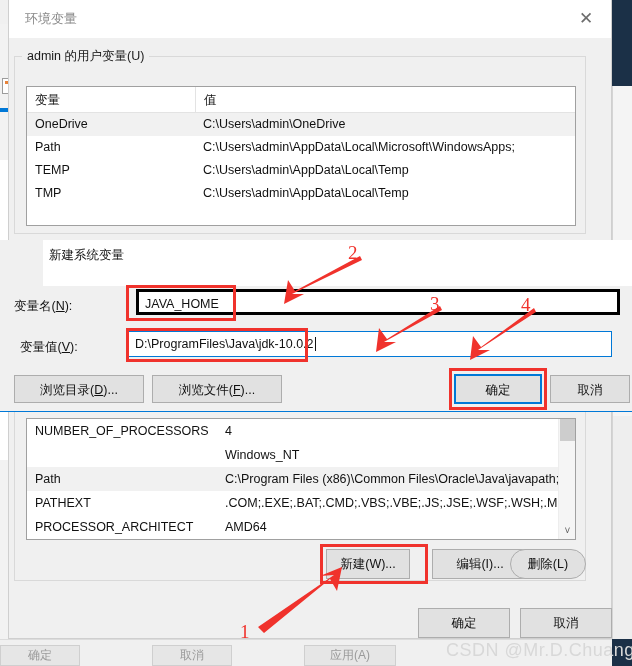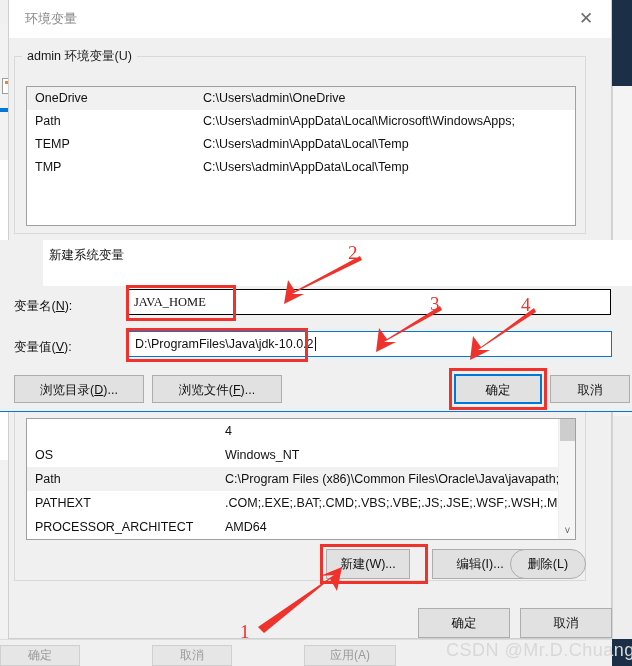--- a/index.html
+++ b/index.html
@@ -181,33 +181,32 @@
     margin-left: 43px;
   }
   #new-dialog-title {
     position: absolute; left: 6px; top: 7px;
     font-size: 12.5px; color: #111;
   }
   .nd-label {
     position: absolute; font-size: 12.5px; color: #111;
   }
   #lbl-name  { left: 14px; top: 298px; }
-  #lbl-value { left: 14px; top: 339px; }
+  #lbl-value { left: 20px; top: 339px; }
   .ak { text-decoration: underline; }
 
   .nd-input {
     position: absolute; height: 26px;
     background: #ffffff;
     font-size: 12.5px; color: #111; line-height: 24px;
     padding-left: 6px; white-space: nowrap; overflow: hidden;
   }
   #inp-name {
-    left: 127px; top: 289px; width: 484px;
-    border: 1px solid #000000;
-    font-family: Liberation Serif, serif;
+    left: 136px; top: 289px; width: 484px;
+    border: 3px solid #000000;
   }
   #inp-value {
     left: 128px; top: 331px; width: 484px;
     border: 1px solid #0078d7;
   }
   .caret {
     display: inline-block; width: 1px; height: 14px;
     background: #111; vertical-align: -3px; margin-left: 1px;
   }
 
@@ -277,23 +276,27 @@
 <div class="bg-btn" style="left:304px;width:92px;">应用(A)</div>
 
 <div id="env-window">
   <div id="env-titlebar">
     <div id="env-title">环境变量</div>
     <div id="env-close">✕</div>
   </div>
 </div>
 
 <div id="user-group"></div>
-<div id="user-group-legend">admin 环境变量(U)</div>
+<div id="user-group-legend">admin 的用户变量(U)</div>
 
 <div id="user-table">
+  <div class="tbl-header">
+    <div class="th col1" style="left:0;width:168px">变量</div>
+    <div class="th col2" style="left:168px;width:364px">值</div>
+  </div>
   <div class="tbl-row selected">
     <div class="cell" style="left:0;width:168px">OneDrive</div>
     <div class="cell" style="left:168px;width:380px">C:\Users\admin\OneDrive</div>
   </div>
   <div class="tbl-row">
     <div class="cell" style="left:0;width:168px">Path</div>
     <div class="cell" style="left:168px;width:380px">C:\Users\admin\AppData\Local\Microsoft\WindowsApps;</div>
   </div>
   <div class="tbl-row">
     <div class="cell" style="left:0;width:168px">TEMP</div>
@@ -301,24 +304,24 @@
   </div>
   <div class="tbl-row">
     <div class="cell" style="left:0;width:168px">TMP</div>
     <div class="cell" style="left:168px;width:380px">C:\Users\admin\AppData\Local\Temp</div>
   </div>
 </div>
 
 <div id="sys-group-box"></div>
 <div id="sys-table">
   <div class="tbl-row" style="height:24px">
+    <div class="cell" style="left:0;width:190px;height:24px;line-height:24px">NUMBER_OF_PROCESSORS</div>
     <div class="cell" style="left:190px;width:345px;height:24px;line-height:24px">4</div>
   </div>
   <div class="tbl-row" style="height:24px">
-    <div class="cell" style="left:0;width:190px;height:24px;line-height:24px">OS</div>
     <div class="cell" style="left:190px;width:345px;height:24px;line-height:24px">Windows_NT</div>
   </div>
   <div class="tbl-row selected" style="height:24px">
     <div class="cell" style="left:0;width:190px;height:24px;line-height:24px">Path</div>
     <div class="cell" style="left:190px;width:345px;height:24px;line-height:24px">C:\Program Files (x86)\Common Files\Oracle\Java\javapath;C:...</div>
   </div>
   <div class="tbl-row" style="height:24px">
     <div class="cell" style="left:0;width:190px;height:24px;line-height:24px">PATHEXT</div>
     <div class="cell" style="left:190px;width:345px;height:24px;line-height:24px">.COM;.EXE;.BAT;.CMD;.VBS;.VBE;.JS;.JSE;.WSF;.WSH;.MSC</div>
   </div>

